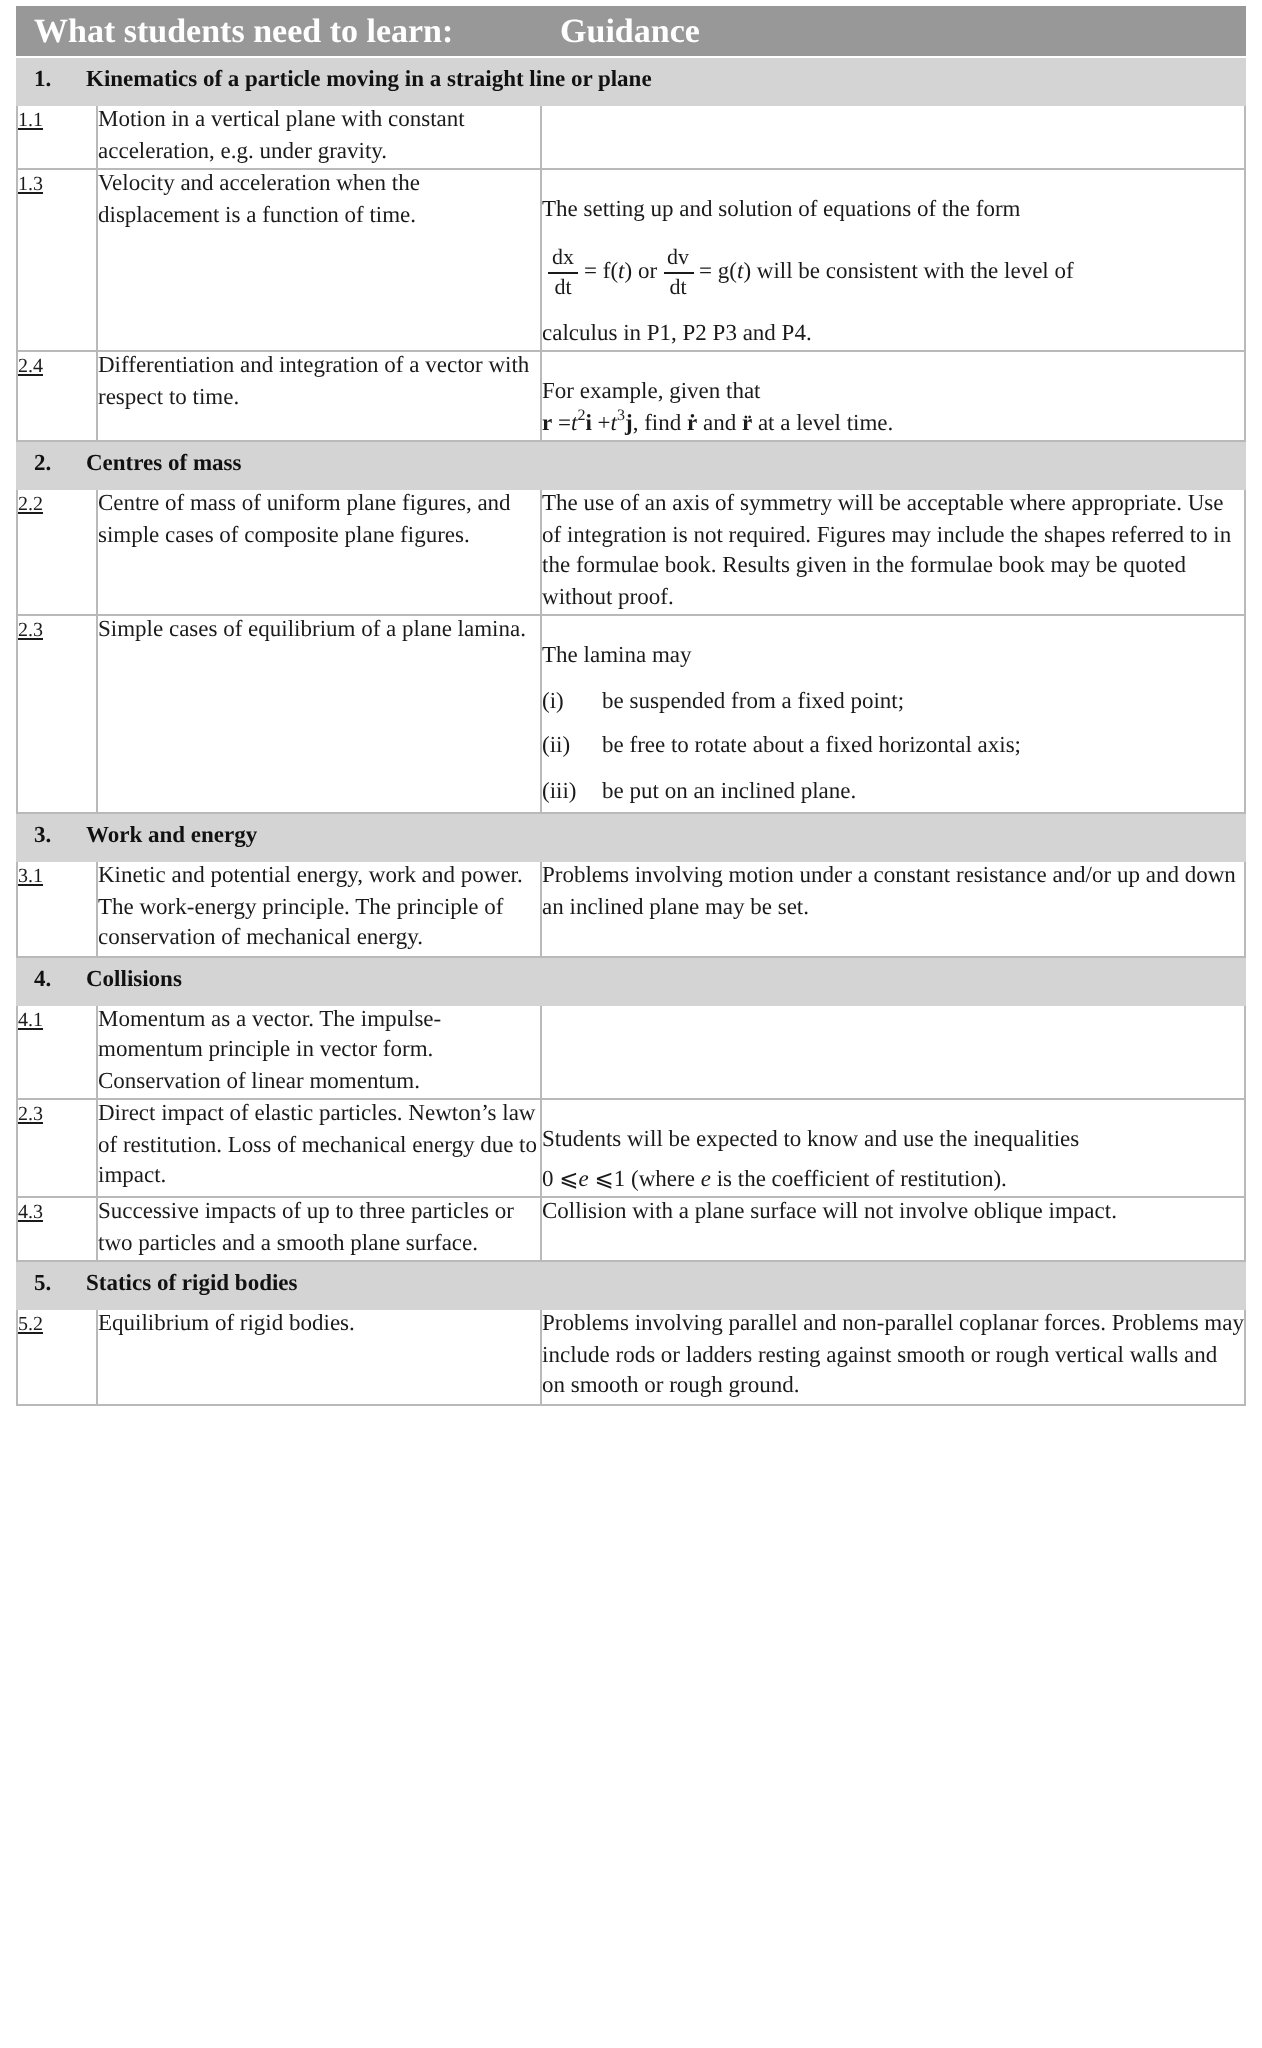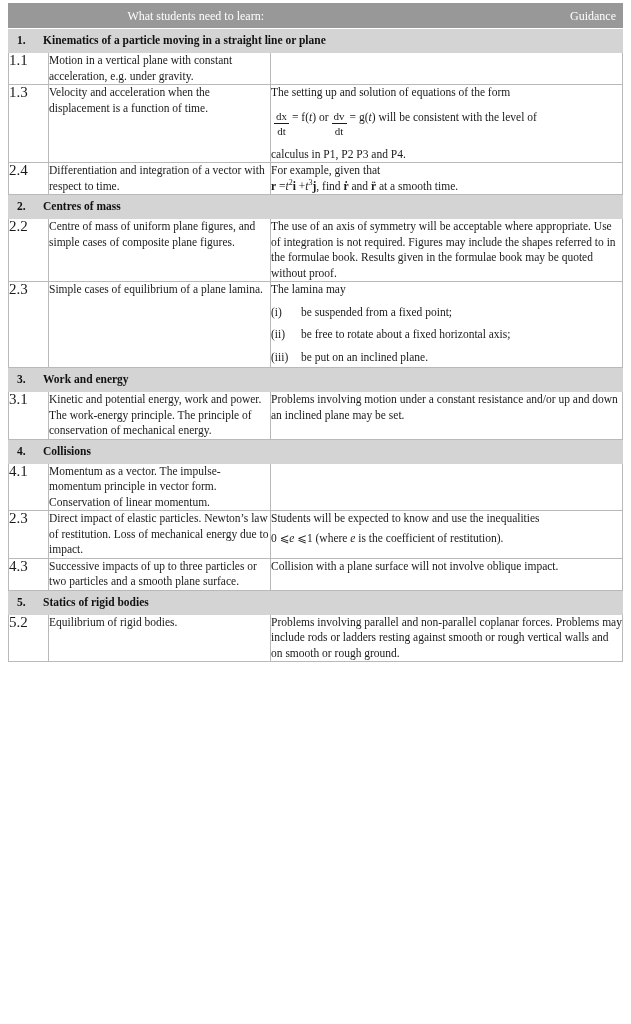--- a/index.html
+++ b/index.html
@@ -34,24 +34,24 @@
     padding: 0;
   }
   col.c-num   { width: 40px; }
   col.c-learn { width: 222px; }
   col.c-guide { width: 352px; }
 
   
   tr.header-row th {
     background: #989898;
     color: #ffffff;
-    font-weight: normal;
-    font-size: 12px;
+    font-weight: bold;
+    font-size: 17px;
     line-height: 14px;
-    text-align: right;
+    text-align: left;
     padding: 5px 6px 5px 8px;
     border: 1px solid #989898;
     border-bottom: 1px solid #ffffff;
   }
   tr.header-row th.h-guide {
     border-left: 1px solid #ffffff;
     padding-left: 9px;
   }
 
   
@@ -70,24 +70,25 @@
     color: #111111;
   }
   .section-num {
     width: 26px;
     flex: 0 0 26px;
   }
   .section-title { flex: 1 1 auto; }
 
   
   td.num-cell {
-    font-size: 15px;
+    font-size: 10px;
     line-height: 15.5px;
     padding: 5px 4px 6px 7px;
     white-space: nowrap;
+    text-decoration: underline;
   }
   td.learn-cell {
     font-size: 11.5px;
     line-height: 15.5px;
     padding: 5px 8px 6px 9px;
   }
   td.guide-cell {
     font-size: 11.5px;
     line-height: 15.5px;
     padding: 5px 8px 6px 9px;
@@ -96,20 +97,21 @@
 
   
   .mathline {
     font-size: 11.5px;
     line-height: 15.5px;
     white-space: nowrap;
   }
   .eqblock {
     margin: 9px 0 0 0;
     display: flex;
+    align-items: center;
     flex-wrap: wrap;
     line-height: 14px;
     font-family: Liberation Serif, serif;
   }
   .frac {
     display: inline-flex;
     flex-direction: column;
     vertical-align: middle;
     text-align: center;
     margin: 0 3px;
@@ -143,21 +145,21 @@
     font-size: 11.5px;
     line-height: 15.5px;
   }
   ul.roman li:last-child { margin-bottom: 2px; }
   .rn-marker {
     flex: 0 0 30px;
     width: 30px;
   }
   .rn-text { flex: 1 1 auto; }
 
-  .lead-line { margin: 0 0 0 0; }
+  .lead-line { margin: 13px 0 0 0; }
 </style>
 </head>
 <body>
 
 <div class="page">
   <table class="spec">
     <colgroup>
       <col class="c-num">
       <col class="c-learn">
       <col class="c-guide">
@@ -215,21 +217,21 @@
         <td class="learn-cell">Differentiation and integration of a vector with respect to time.</td>
         <td class="guide-cell">
           <div class="cell-text lead-line">For example, given that</div>
           <div class="mathline">
             <span class="vecbold">r</span>
             <span>=</span><span class="ital">t</span><sup class="exp">2</sup><span class="vecbold">i</span>
             <span>+</span><span class="ital">t</span><sup class="exp">3</sup><span class="vecbold">j</span><span>, find</span>
             <span class="vecbold">ṙ</span>
             <span>and</span>
             <span class="vecbold">r̈</span>
-            <span>at a smooth time.</span>
+            <span>at a level time.</span>
           </div>
         </td>
       </tr>
 
       <tr class="section-row">
         <td colspan="3">
           <div class="section-inner">
             <span class="section-num">2.</span>
             <span class="section-title">Centres of mass</span>
           </div>

